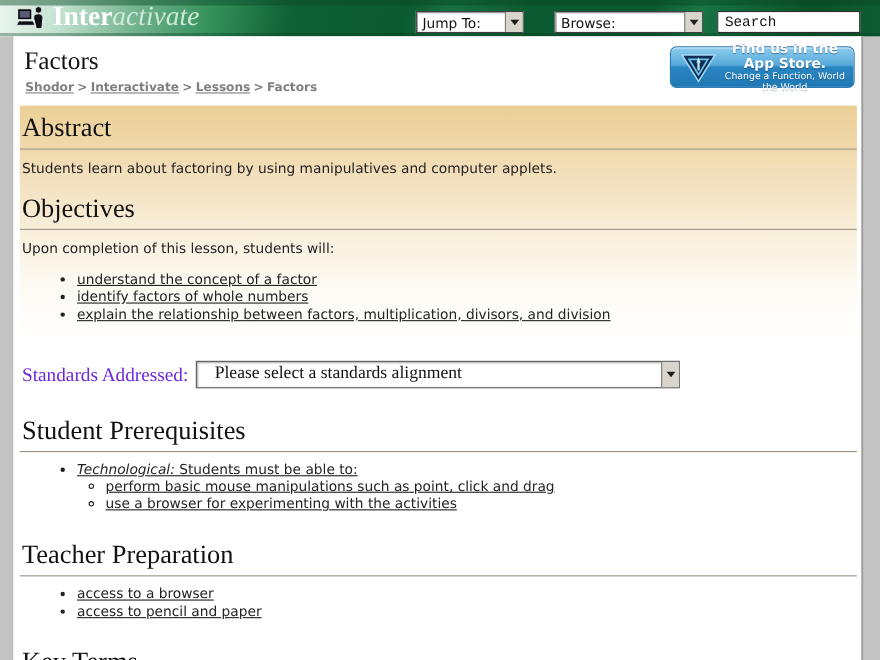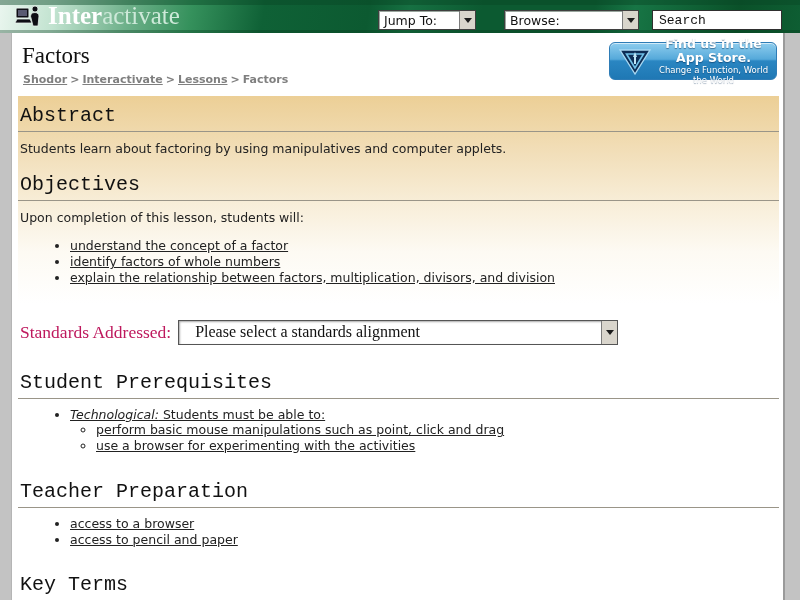--- a/index.html
+++ b/index.html
@@ -16,21 +16,21 @@
     background:linear-gradient(100deg,
       #eaf6ef 0%, #c2e3d0 7%, #6fb18b 16%, #35915c 24%,
       #0f6136 33%, #0c5a31 46%, #167042 51%, #0c5a31 60%,
       #0c5a31 74%, #177545 79%, #0a5129 92%, #0e5e33 100%);
     box-shadow:inset 0 5px 0 rgba(8,70,38,.45), inset 0 -3px 0 rgba(8,60,32,.35);
   }
   .brand{position:absolute;left:14px;top:3px;display:flex;align-items:center;}
   .brand-icon{margin-right:6px;display:block;}
   .brand-text{font-family:"Liberation Serif",serif;font-size:25px;line-height:25px;}
   .brand-inter{color:#ffffff;font-weight:bold;}
-  .brand-activate{color:#cde9d9;}
+  .brand-activate{color:#cde9d9;font-style:italic;}
   .nav-controls{position:absolute;top:10px;right:18px;display:flex;align-items:center;}
   .win-select{
     background:#fff;border:1px solid #3f3f3f;height:18px;
     display:flex;align-items:center;box-shadow:inset 1px 1px 0 #9aa69e;
     font-size:12.5px;color:#111;cursor:default;
   }
   .win-select .sel-label{flex:1;padding:0 4px 0 5px;white-space:nowrap;overflow:hidden;}
   .arrow-btn{
     width:15px;align-self:stretch;background:#d9d5cc;border-left:1px solid #7c7c7c;
     display:flex;align-items:center;justify-content:center;
@@ -66,30 +66,30 @@
   .appstore-logo{margin:0 5px 0 2px;flex:none;}
   .appstore-text{flex:1;text-align:center;color:#fff;}
   .appstore-line1{font-size:12.5px;font-weight:bold;text-shadow:0 1px 1px rgba(0,40,80,.5);line-height:14px;}
   .appstore-line2{font-size:8.5px;line-height:10px;text-shadow:0 1px 1px rgba(0,40,80,.4);}
   
   .tan-zone{
     background:linear-gradient(to bottom,#eccf96 0%,#f2dfba 28%,#f8eed9 52%,#fdfaf3 75%,#ffffff 100%);
     padding:6px 0 4px 0;
   }
   .section-heading{
-    font-family:Liberation Mono, monospace;font-weight:normal;font-size:20px;color:#111;
+    font-family:Liberation Serif, serif;font-weight:normal;font-size:24px;color:#111;
     margin:0 0 9px 0;padding:2px 0 4px 2px;border-bottom:1px solid #9a9588;
   }
   .body-text{font-size:12.5px;line-height:1.25;margin:0 0 14px 2px;color:#222;}
   ul.bullets{margin:0 0 14px 0;padding:0 0 0 52px;font-size:12.5px;line-height:1.18;color:#222;text-decoration:underline;}
   ul.bullets li{margin:0 0 1px 0;}
   ul.sub-bullets{list-style:circle;margin:1px 0 0 0;padding-left:26px;}
   
   .standards-row{display:flex;align-items:center;margin:16px 0 6px 2px;}
-  .standards-label{font-family:"Liberation Serif",serif;font-size:17.5px;color:#be185d;margin-right:7px;white-space:nowrap;}
+  .standards-label{font-family:"Liberation Serif",serif;font-size:17.5px;color:#6d28d9;margin-right:7px;white-space:nowrap;}
   .standards-select{
     width:438px;height:23px;font-family:"Liberation Serif",serif;font-size:16px;
     box-shadow:inset 1px 1px 2px #aaa;border:1px solid #555;
   }
   .standards-select .sel-label{padding-left:16px;}
   .section-block{margin-top:24px;}
   .italic{font-style:italic;}
 </style>
 </head>
 <body>

